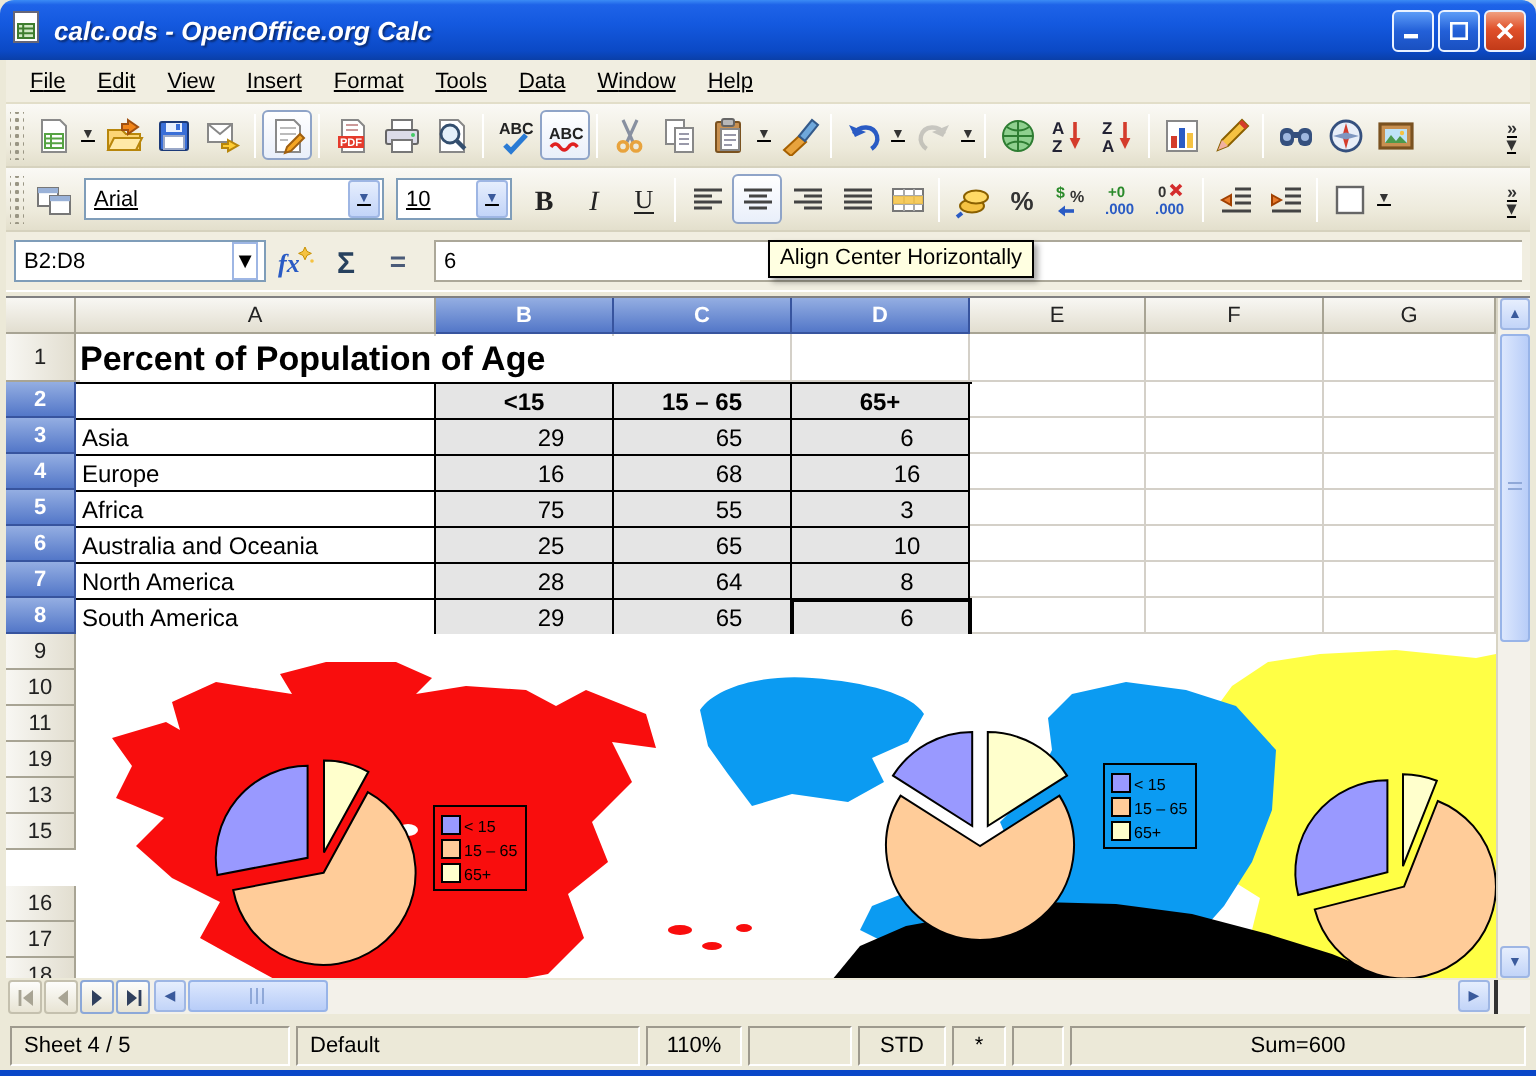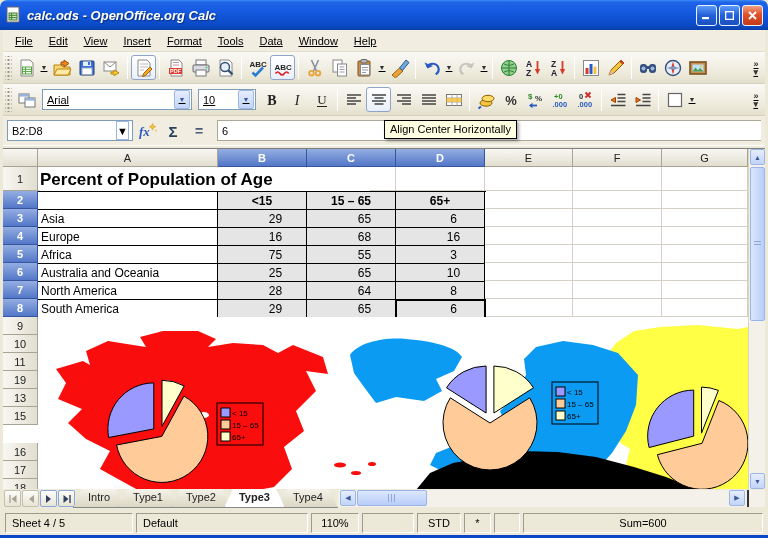--- a/index.html
+++ b/index.html
@@ -738,37 +738,30 @@
         <svg width="10" height="10">
           <path d="M2 1l5 4-5 4z" fill="#30405E"></path>
         </svg>
       </span>
     <span class="navbtn">
         <svg width="10" height="10">
           <path d="M1.5 1l5 4-5 4z" fill="#30405E"></path>
           <path d="M8 1v8" stroke="#30405E" stroke-width="1.4"></path>
         </svg>
       </span>
-    <span class="tabs" id="tabs">
-        <span class="tab">Intro</span>
-        <span class="tab">Type1</span>
-        <span class="tab">Type2</span>
-        <span class="tab active">Type3</span>
-        <span class="tab">Type4</span>
-      </span>
     <div class="hscroll">
       <span class="hbtn" style="left:2px;">◀</span>
       <div class="hthumb" style="left:19px;width:70px;"></div>
       <span class="hbtn" style="right:20px;">▶</span>
       <span style="position:absolute;right:16px;top:0;bottom:0;width:2px;background:#333;"></span>
     </div>
   </div>
 
   <div class="statusbar">
-    <span class="seg" style="width:128px;">Sheet 4 / 5</span>
+    <span class="seg" style="width:140px;">Sheet 4 / 5</span>
     <span class="seg" style="width:172px;">Default</span>
     <span class="seg" style="width:48px;justify-content:center;">110%</span>
     <span class="seg" style="width:52px;"></span>
     <span class="seg" style="width:44px;justify-content:center;">STD</span>
     <span class="seg" style="width:27px;justify-content:center;">*</span>
     <span class="seg" style="width:26px;"></span>
     <span class="seg" style="flex:1;justify-content:center;">Sum=600</span>
   </div>
 
   <div class="wb l"></div>

